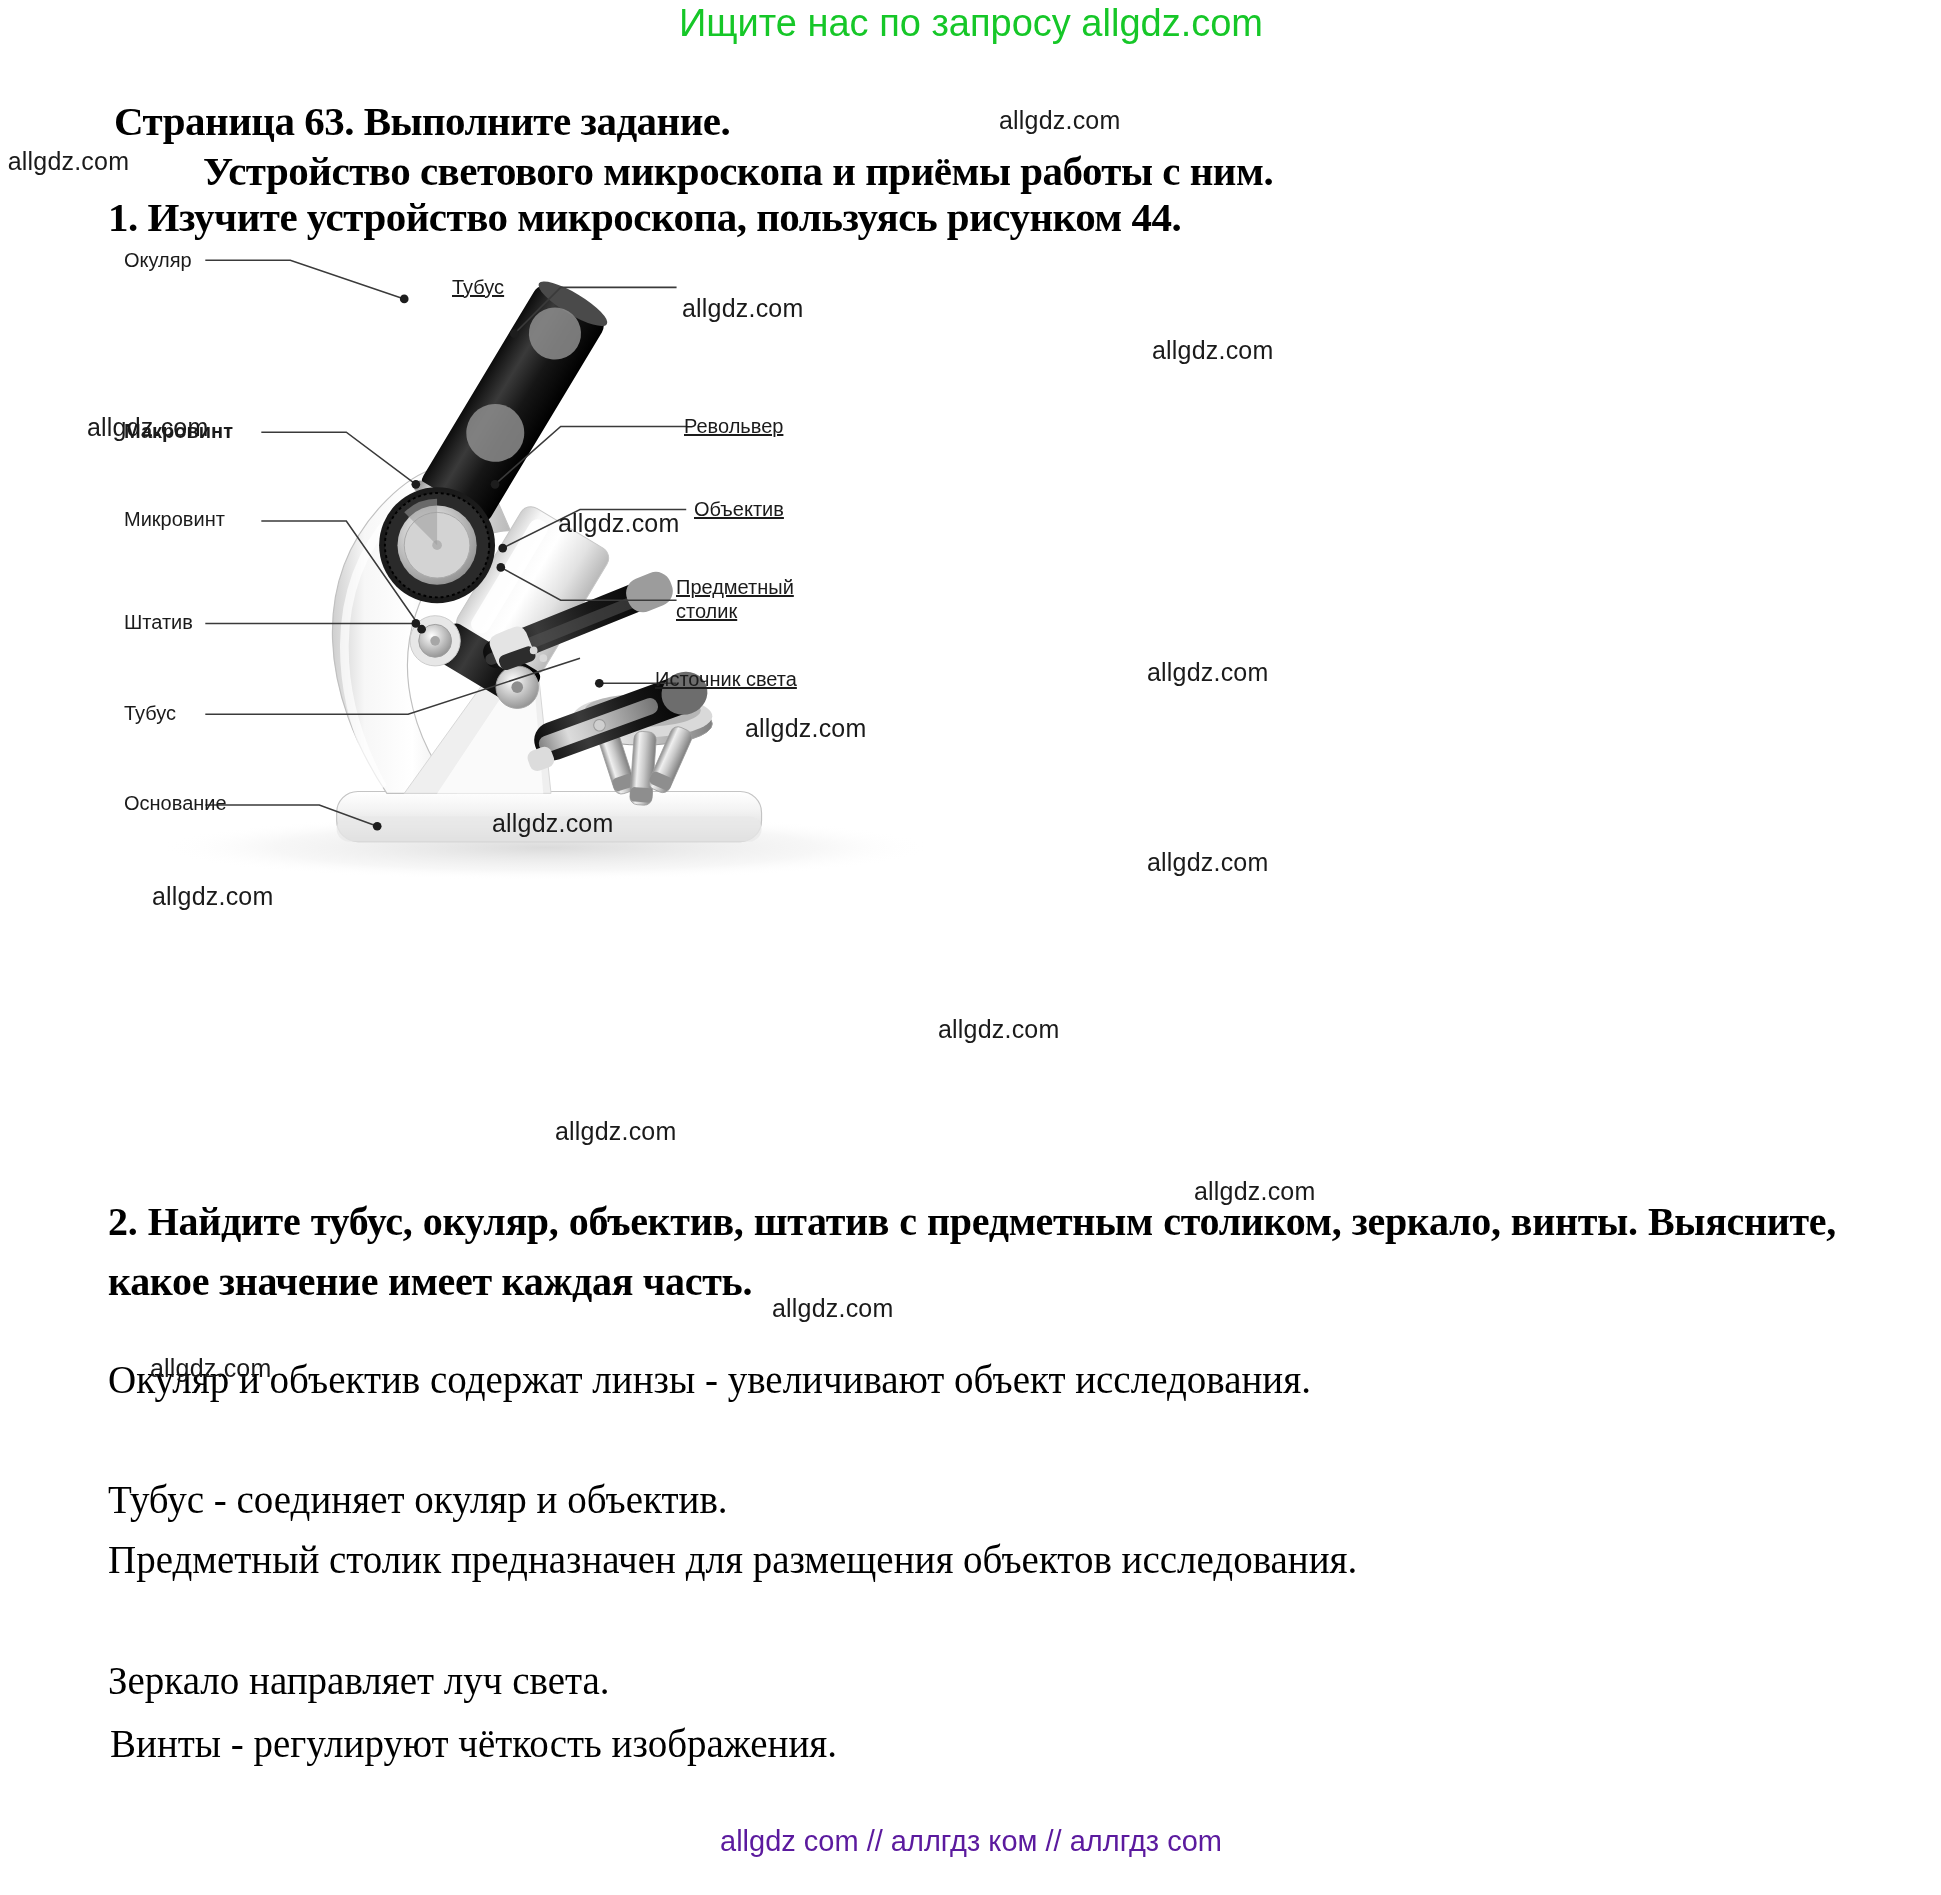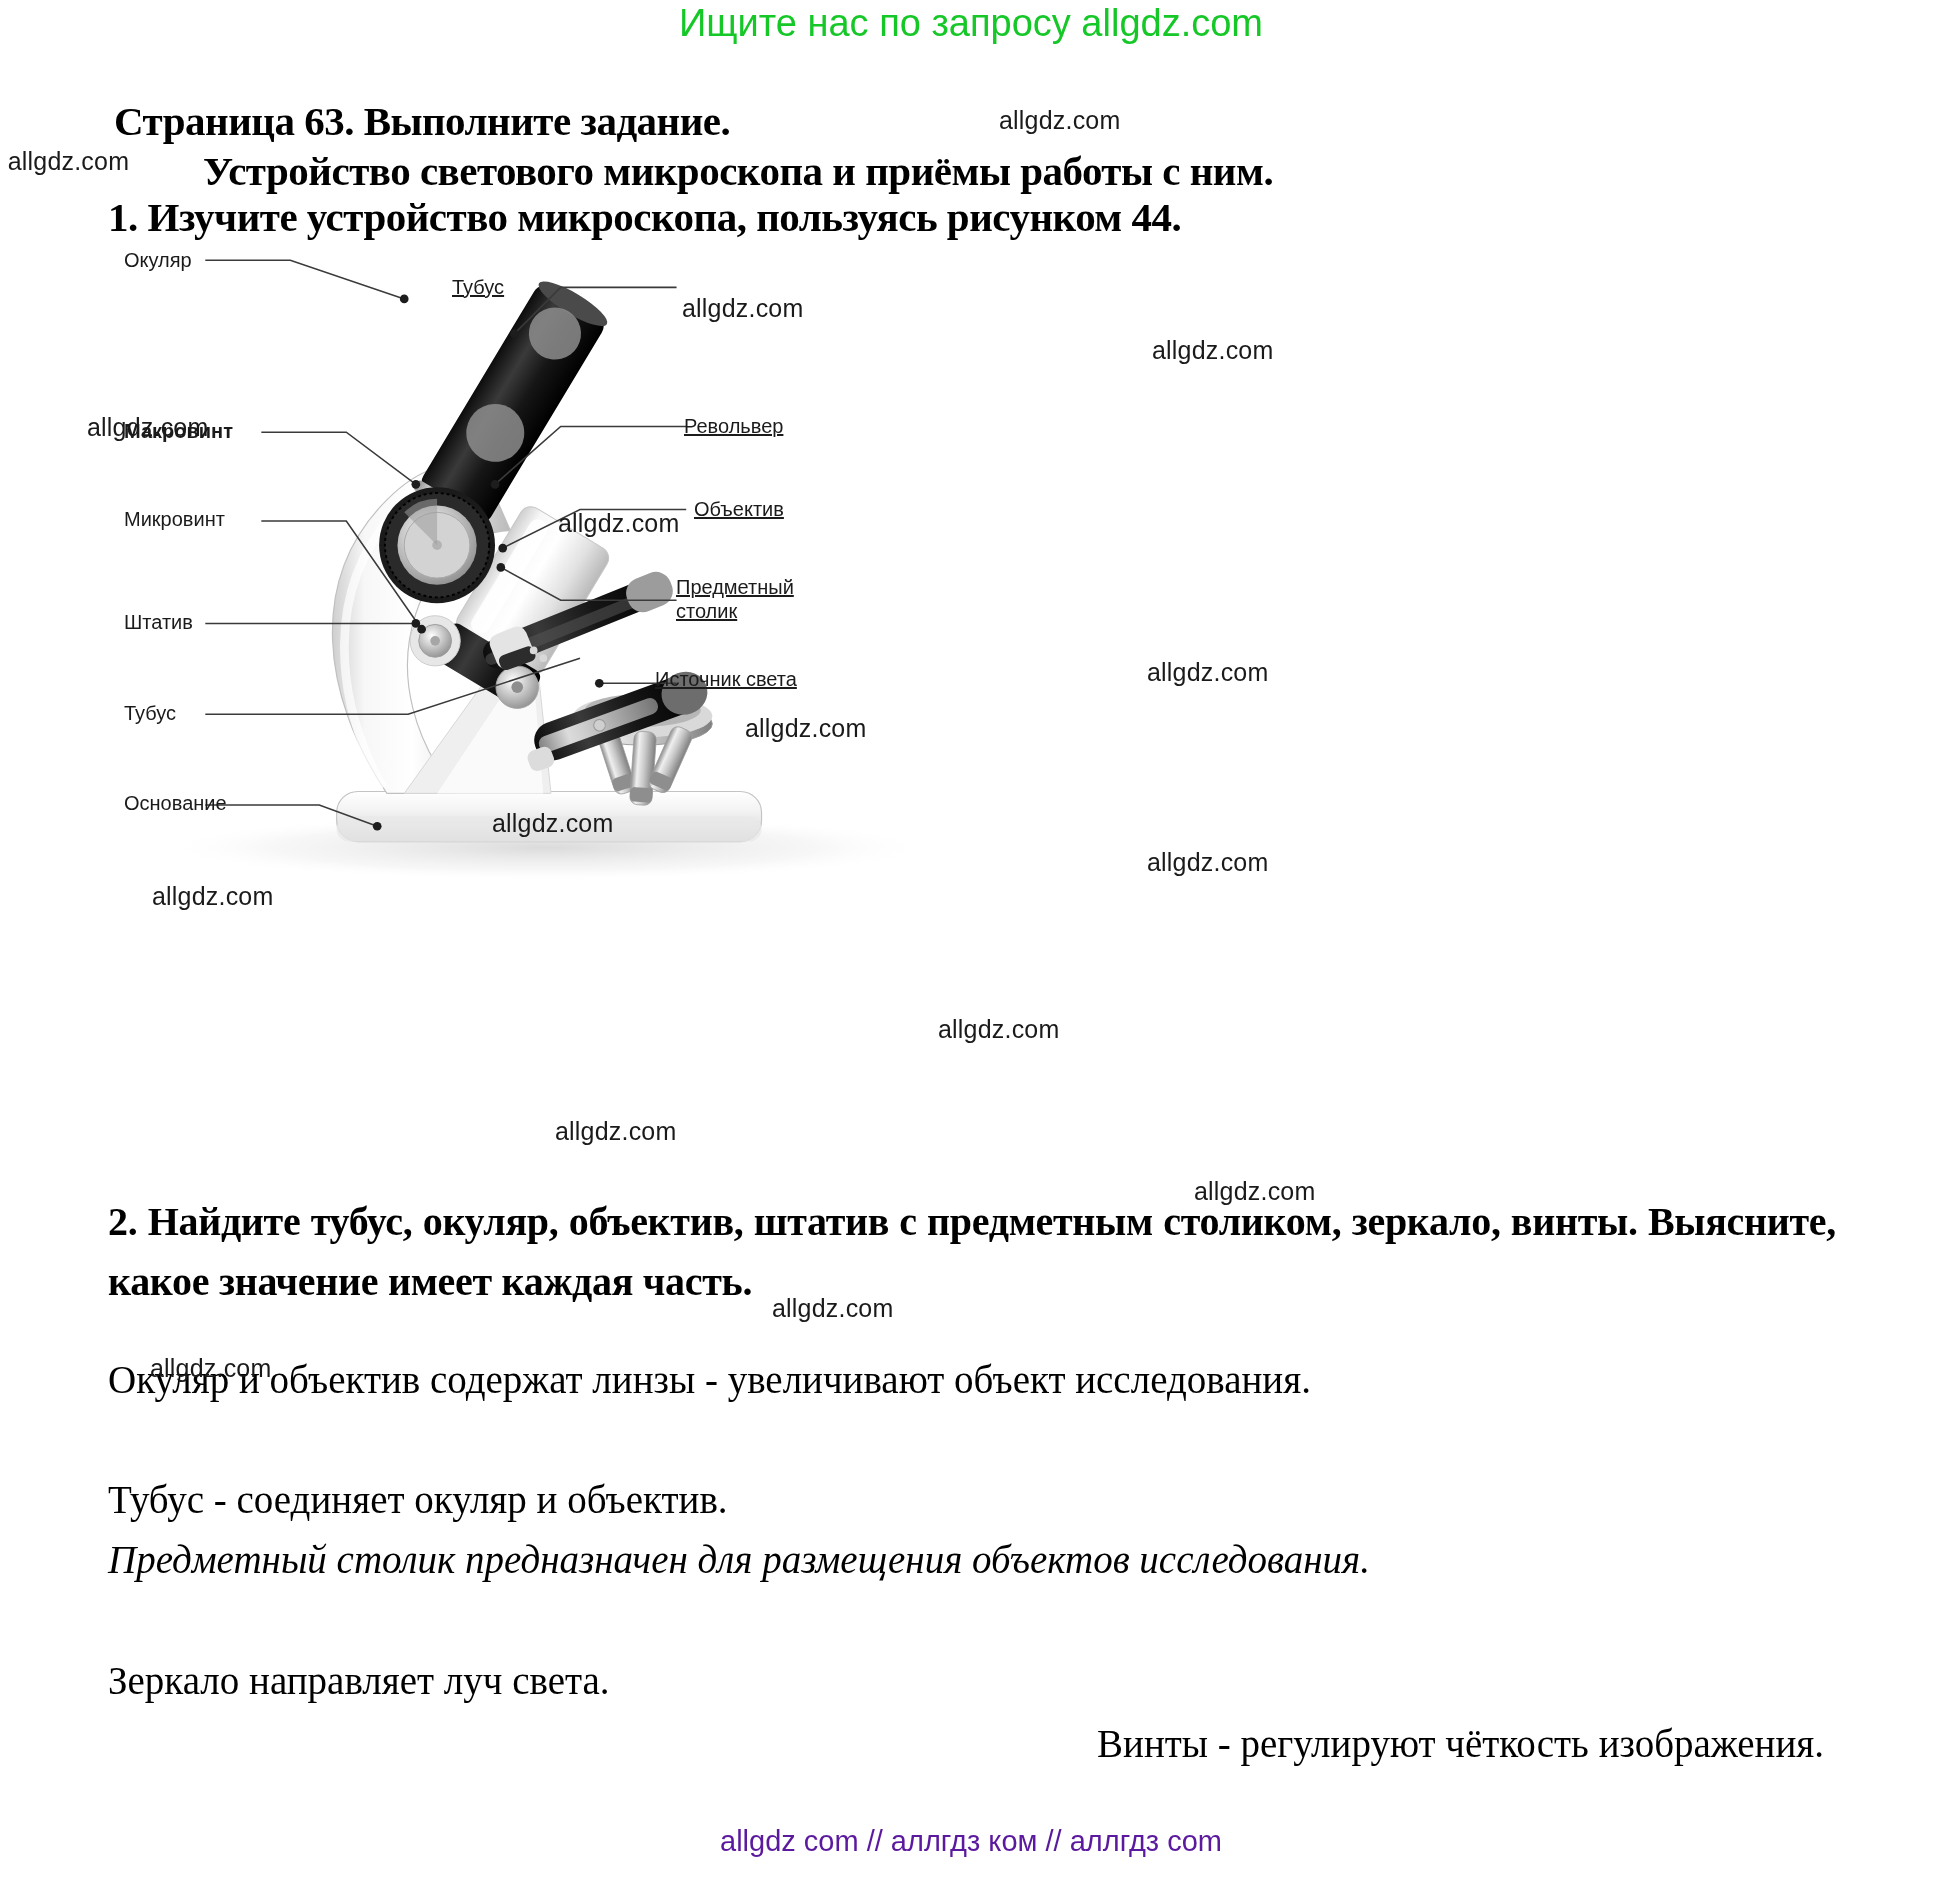--- a/index.html
+++ b/index.html
@@ -119,37 +119,36 @@
     line-height: 60px;
     text-align: left;
   }
   #para-stage {
     left: 108px;
     top: 1530px;
     width: 1728px;
     font-size: 39px;
     line-height: 60px;
     text-align: justify;
-    font-style: italic;
   }
   #para-mirror {
     left: 108px;
     top: 1651px;
     width: 1728px;
     font-size: 39px;
     line-height: 60px;
     text-align: left;
   }
   #para-screws {
-    left: 96px;
+    left: 110px;
     top: 1714px;
     width: 1728px;
     font-size: 39px;
     line-height: 60px;
-    text-align: right;
+    text-align: left;
   }
 
   
   #footer {
     position: absolute;
     left: 0;
     top: 1825px;
     width: 100%;
     text-align: center;
     font-family: "Liberation Sans", sans-serif;

